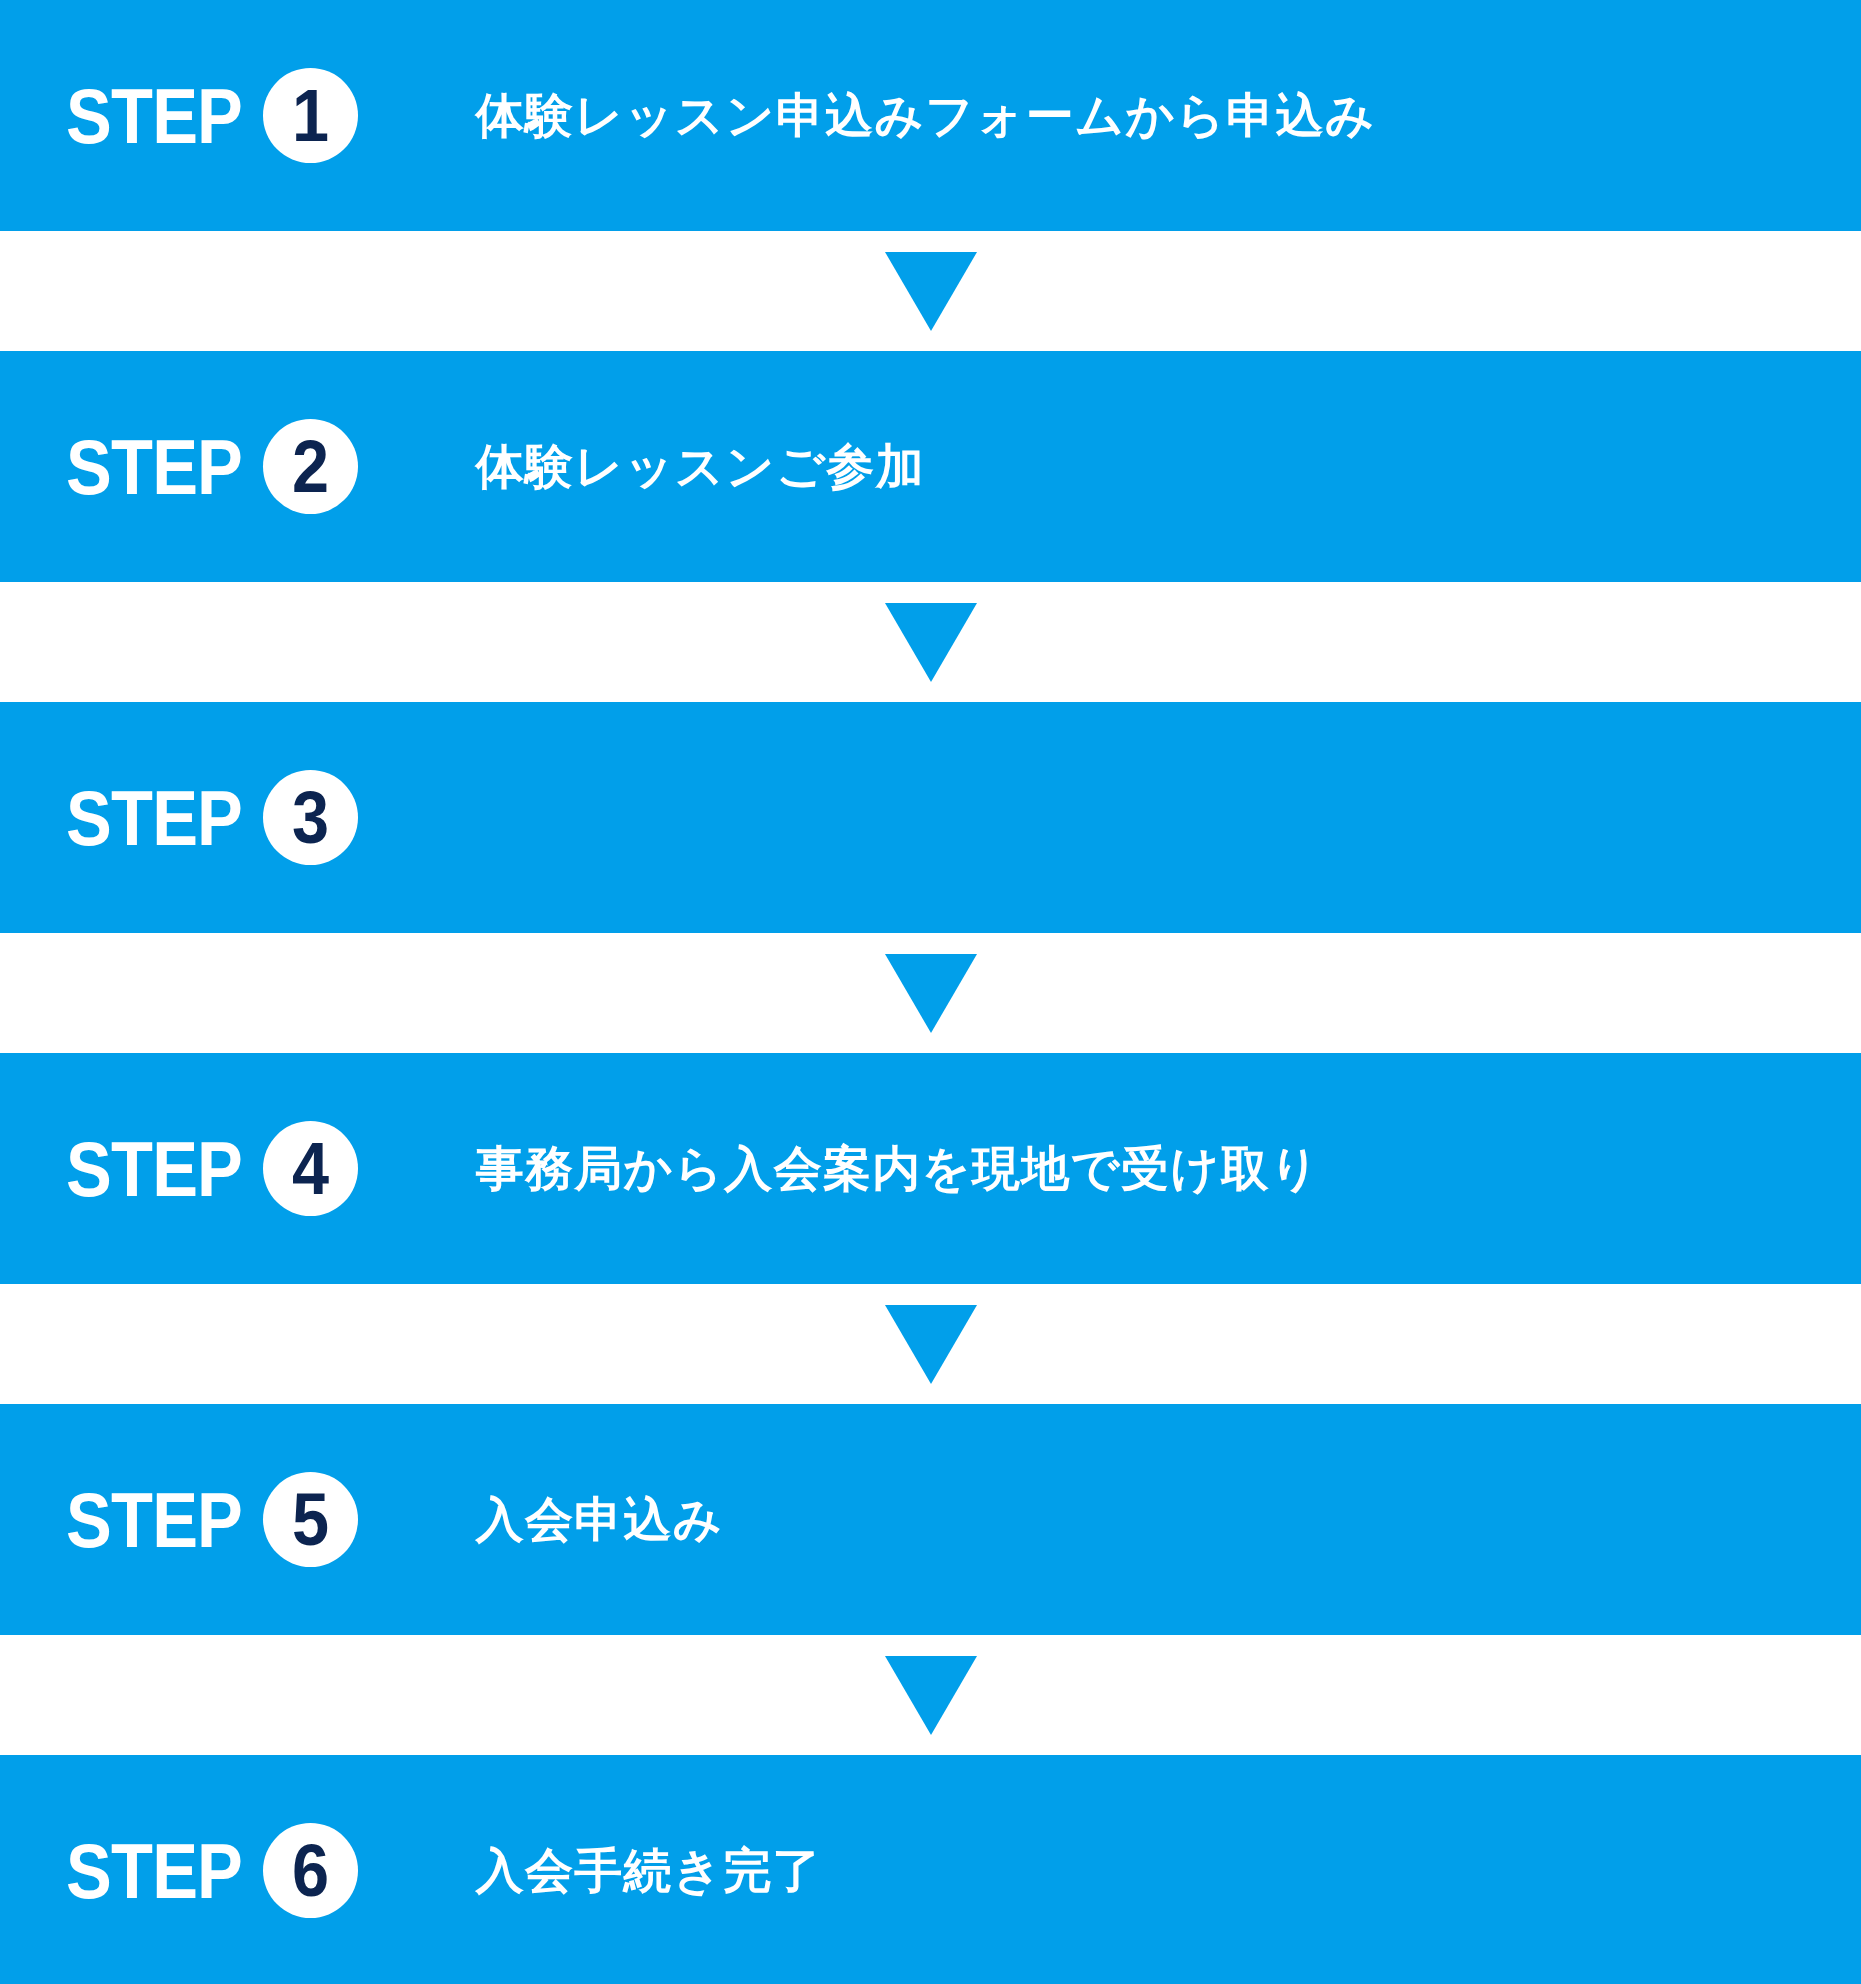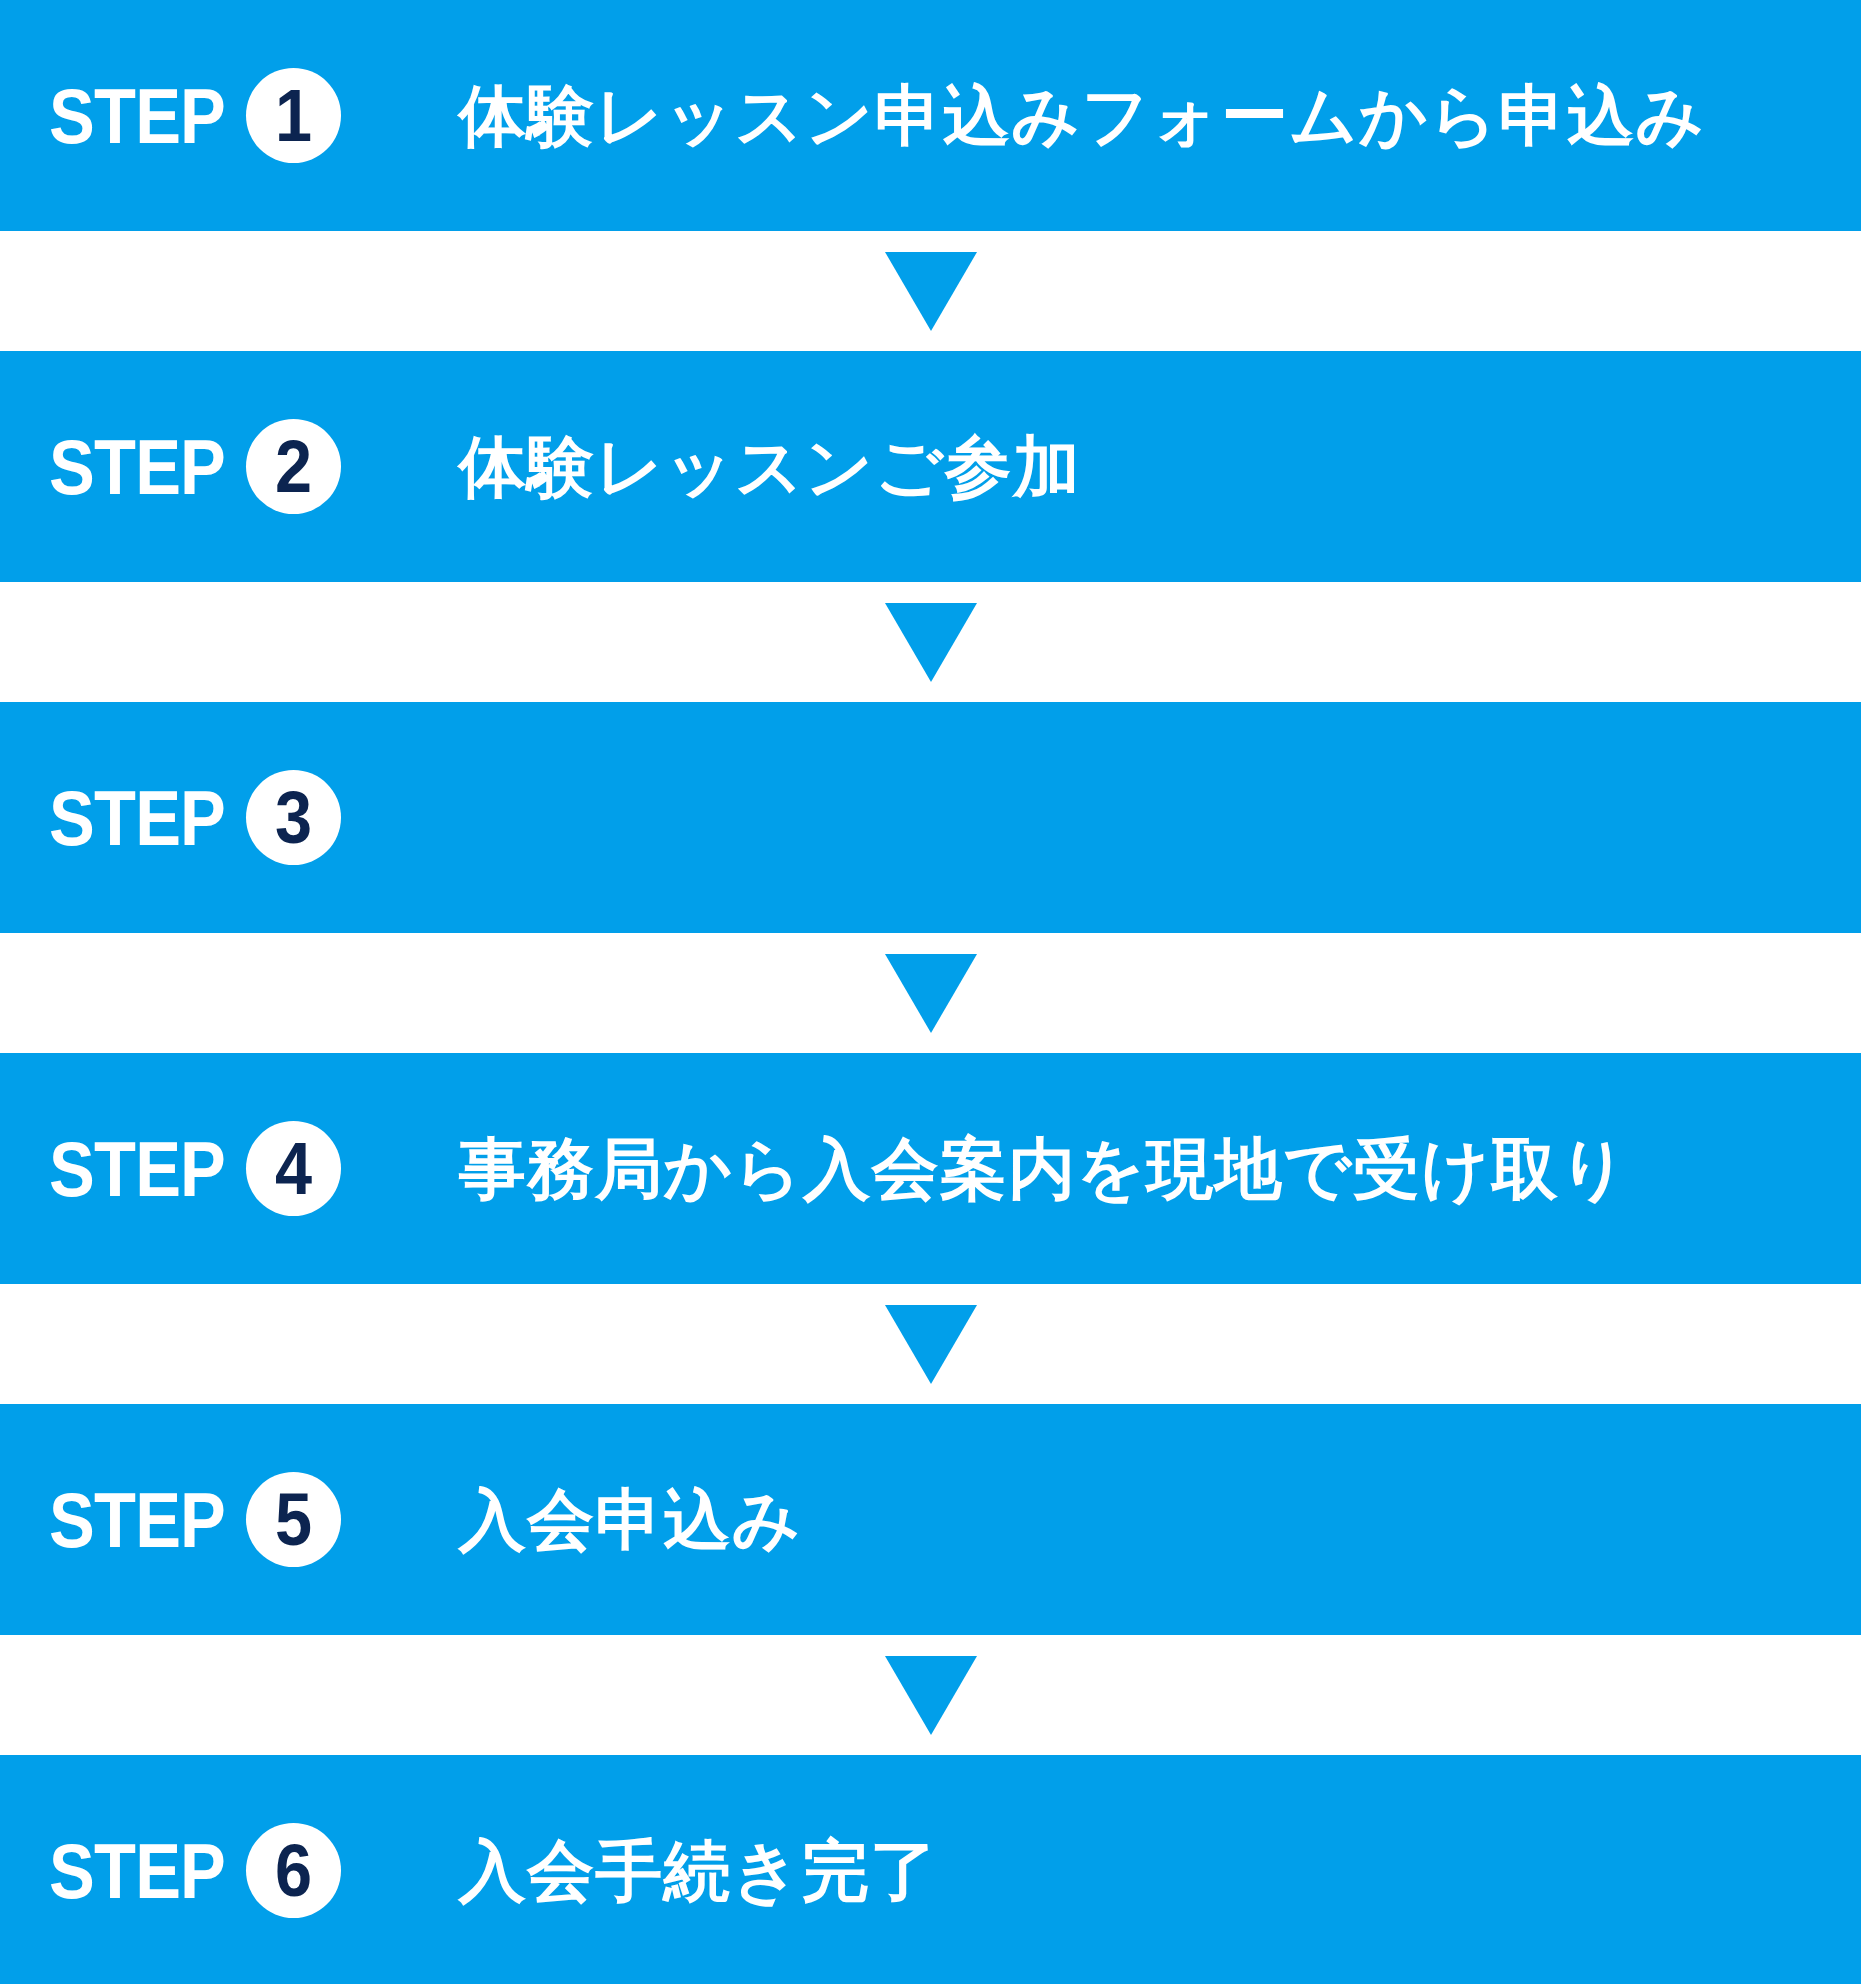--- a/index.html
+++ b/index.html
@@ -11,21 +11,21 @@
   *{margin:0;padding:0;box-sizing:border-box;}
   html,body{width:1862px;height:1985px;background:var(--page-bg);overflow:hidden;}
   body{font-family:"Liberation Sans","DejaVu Sans",sans-serif;}
   .flow{width:1862px;height:1985px;display:flex;flex-direction:column;}
   .band{
     height:231px;
     flex:none;
     background:var(--blue);
     display:flex;
     align-items:center;
-    padding-left:49px;
+    padding-left:66px;
   }
   .gap{
     height:120px;
     flex:none;
     background:var(--page-bg);
     display:flex;
     align-items:center;
     justify-content:center;
   }
   .triangle{
@@ -56,21 +56,21 @@
   }
   .num{
     color:var(--navy);
     font-size:74px;
     font-weight:700;
     line-height:1;
     transform:scaleX(0.9);
   }
   .step-text{
     color:var(--white);
-    font-size:67px;
+    font-size:48px;
     font-weight:700;
     letter-spacing:1.3px;
     margin-left:118px;
     white-space:nowrap;
     line-height:1;
   }
 </style>
 </head>
 <body>
 

